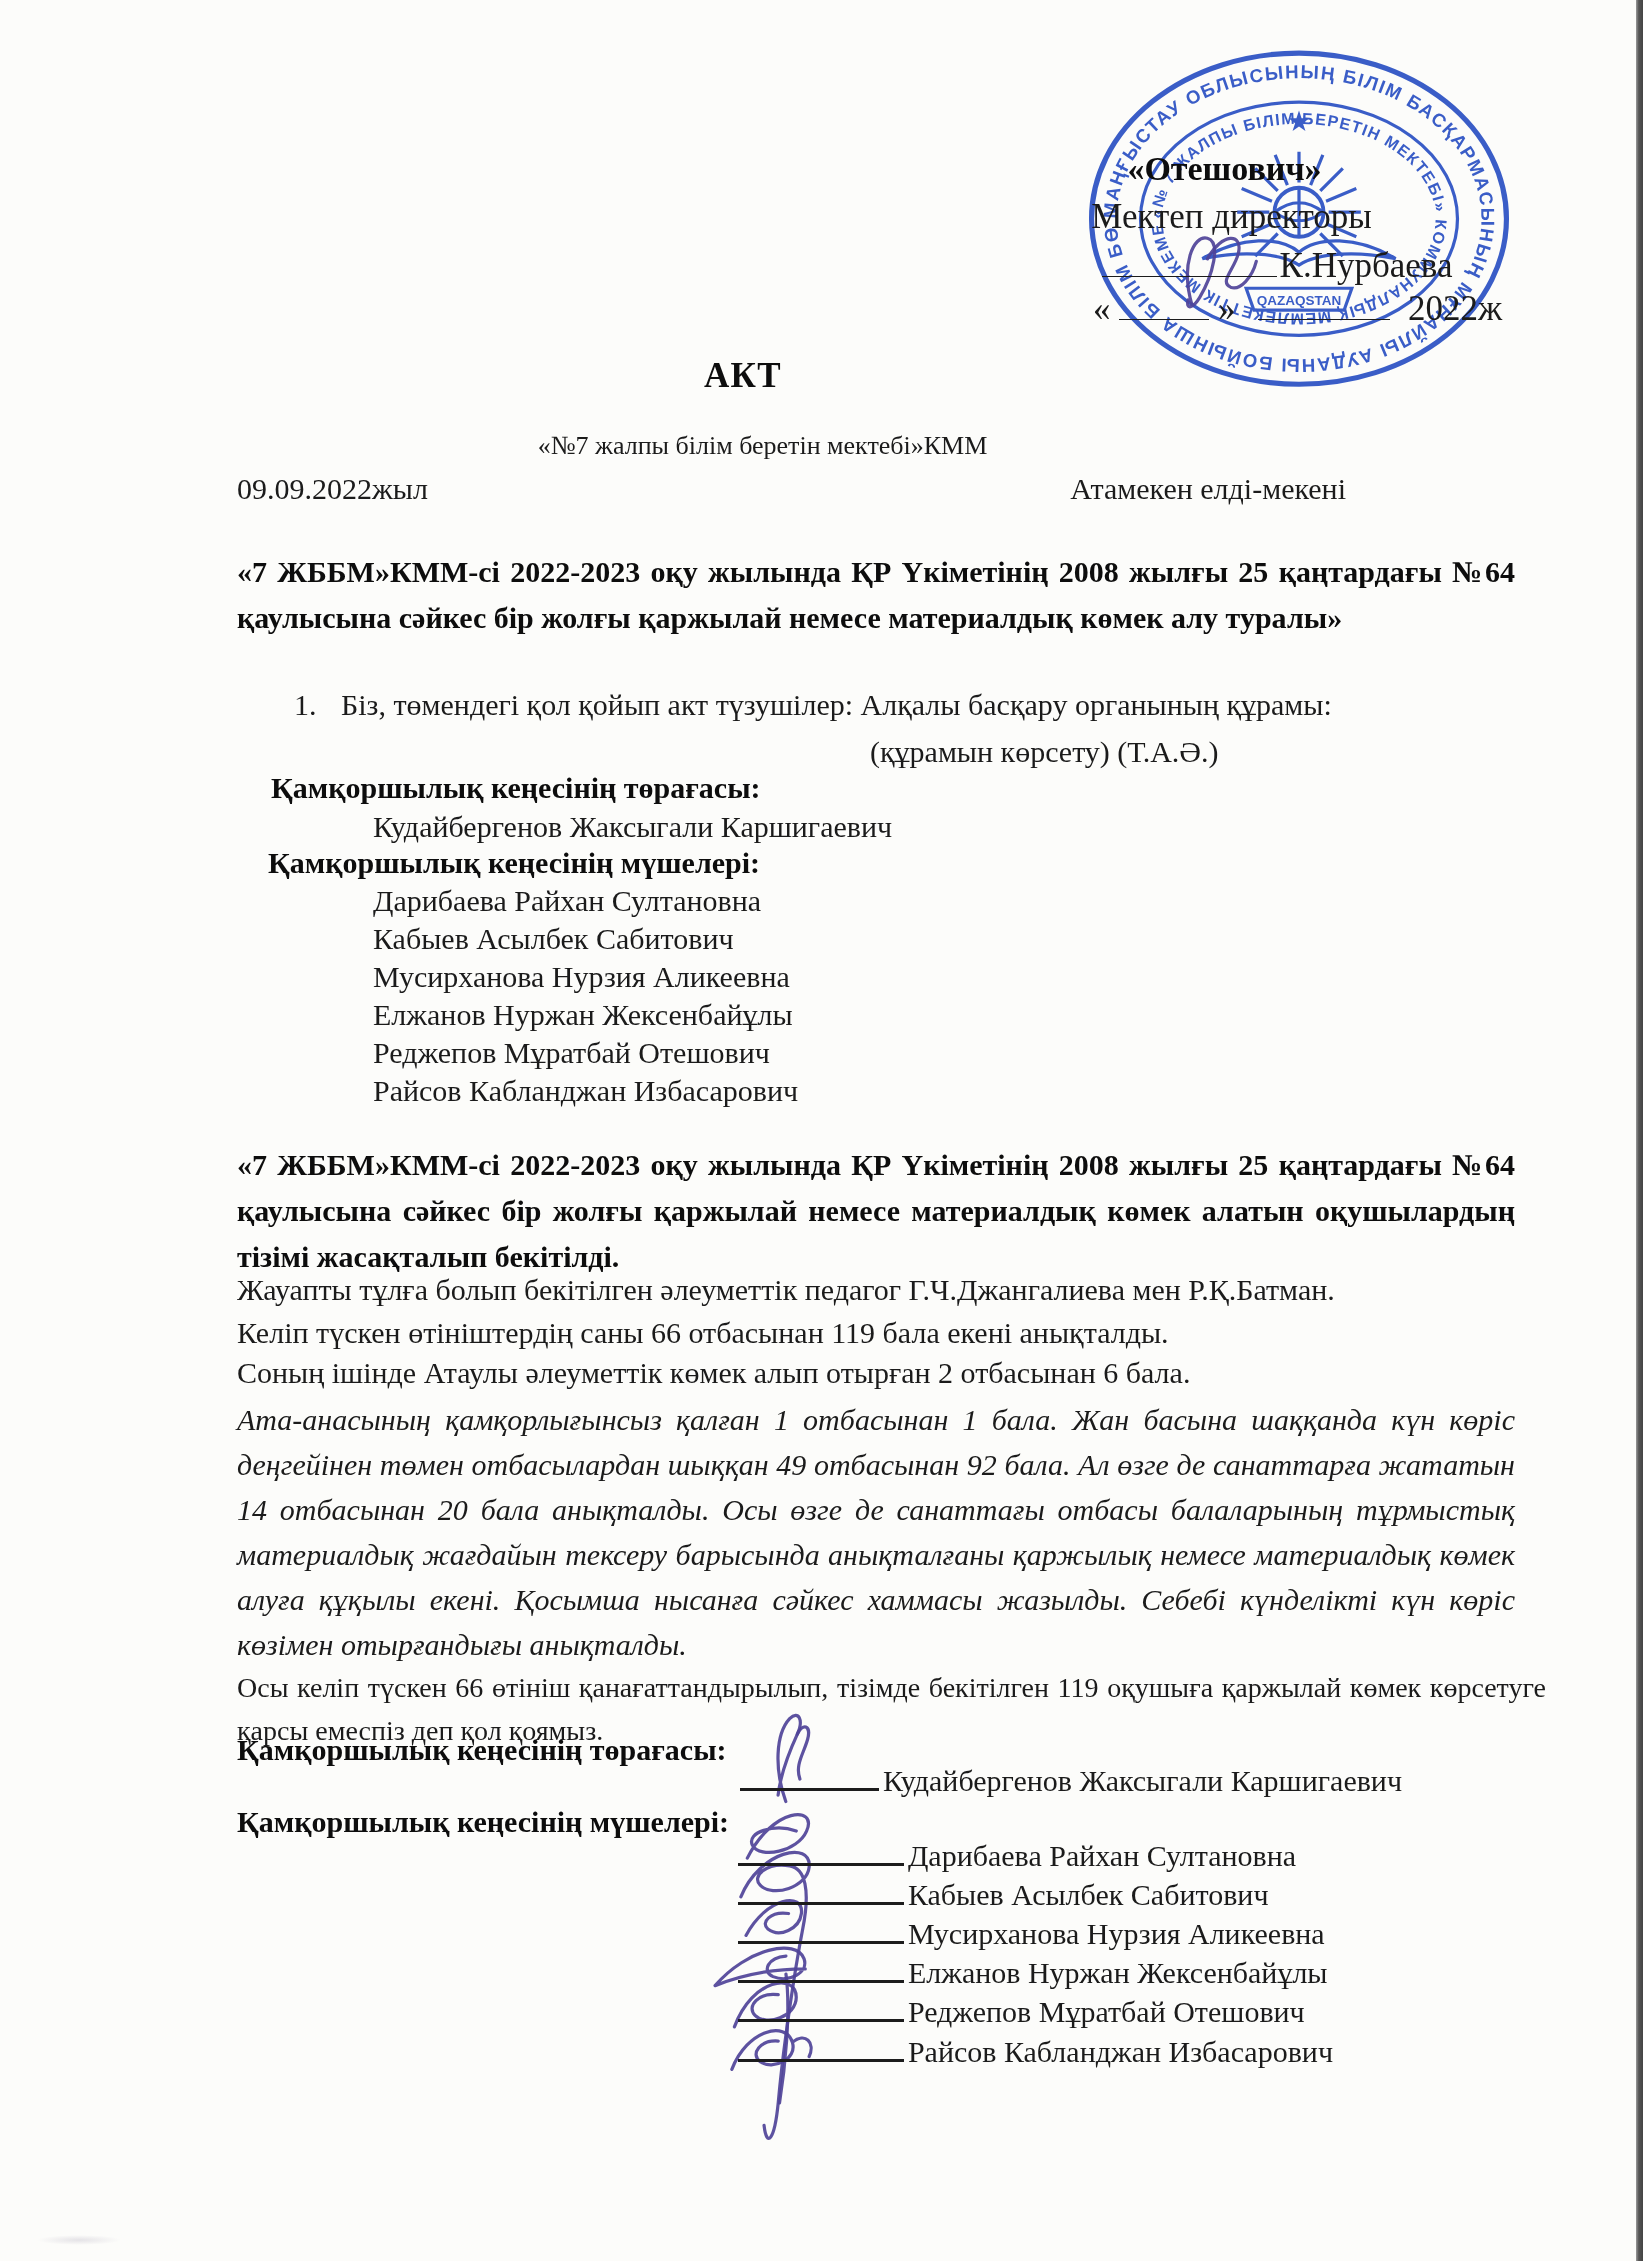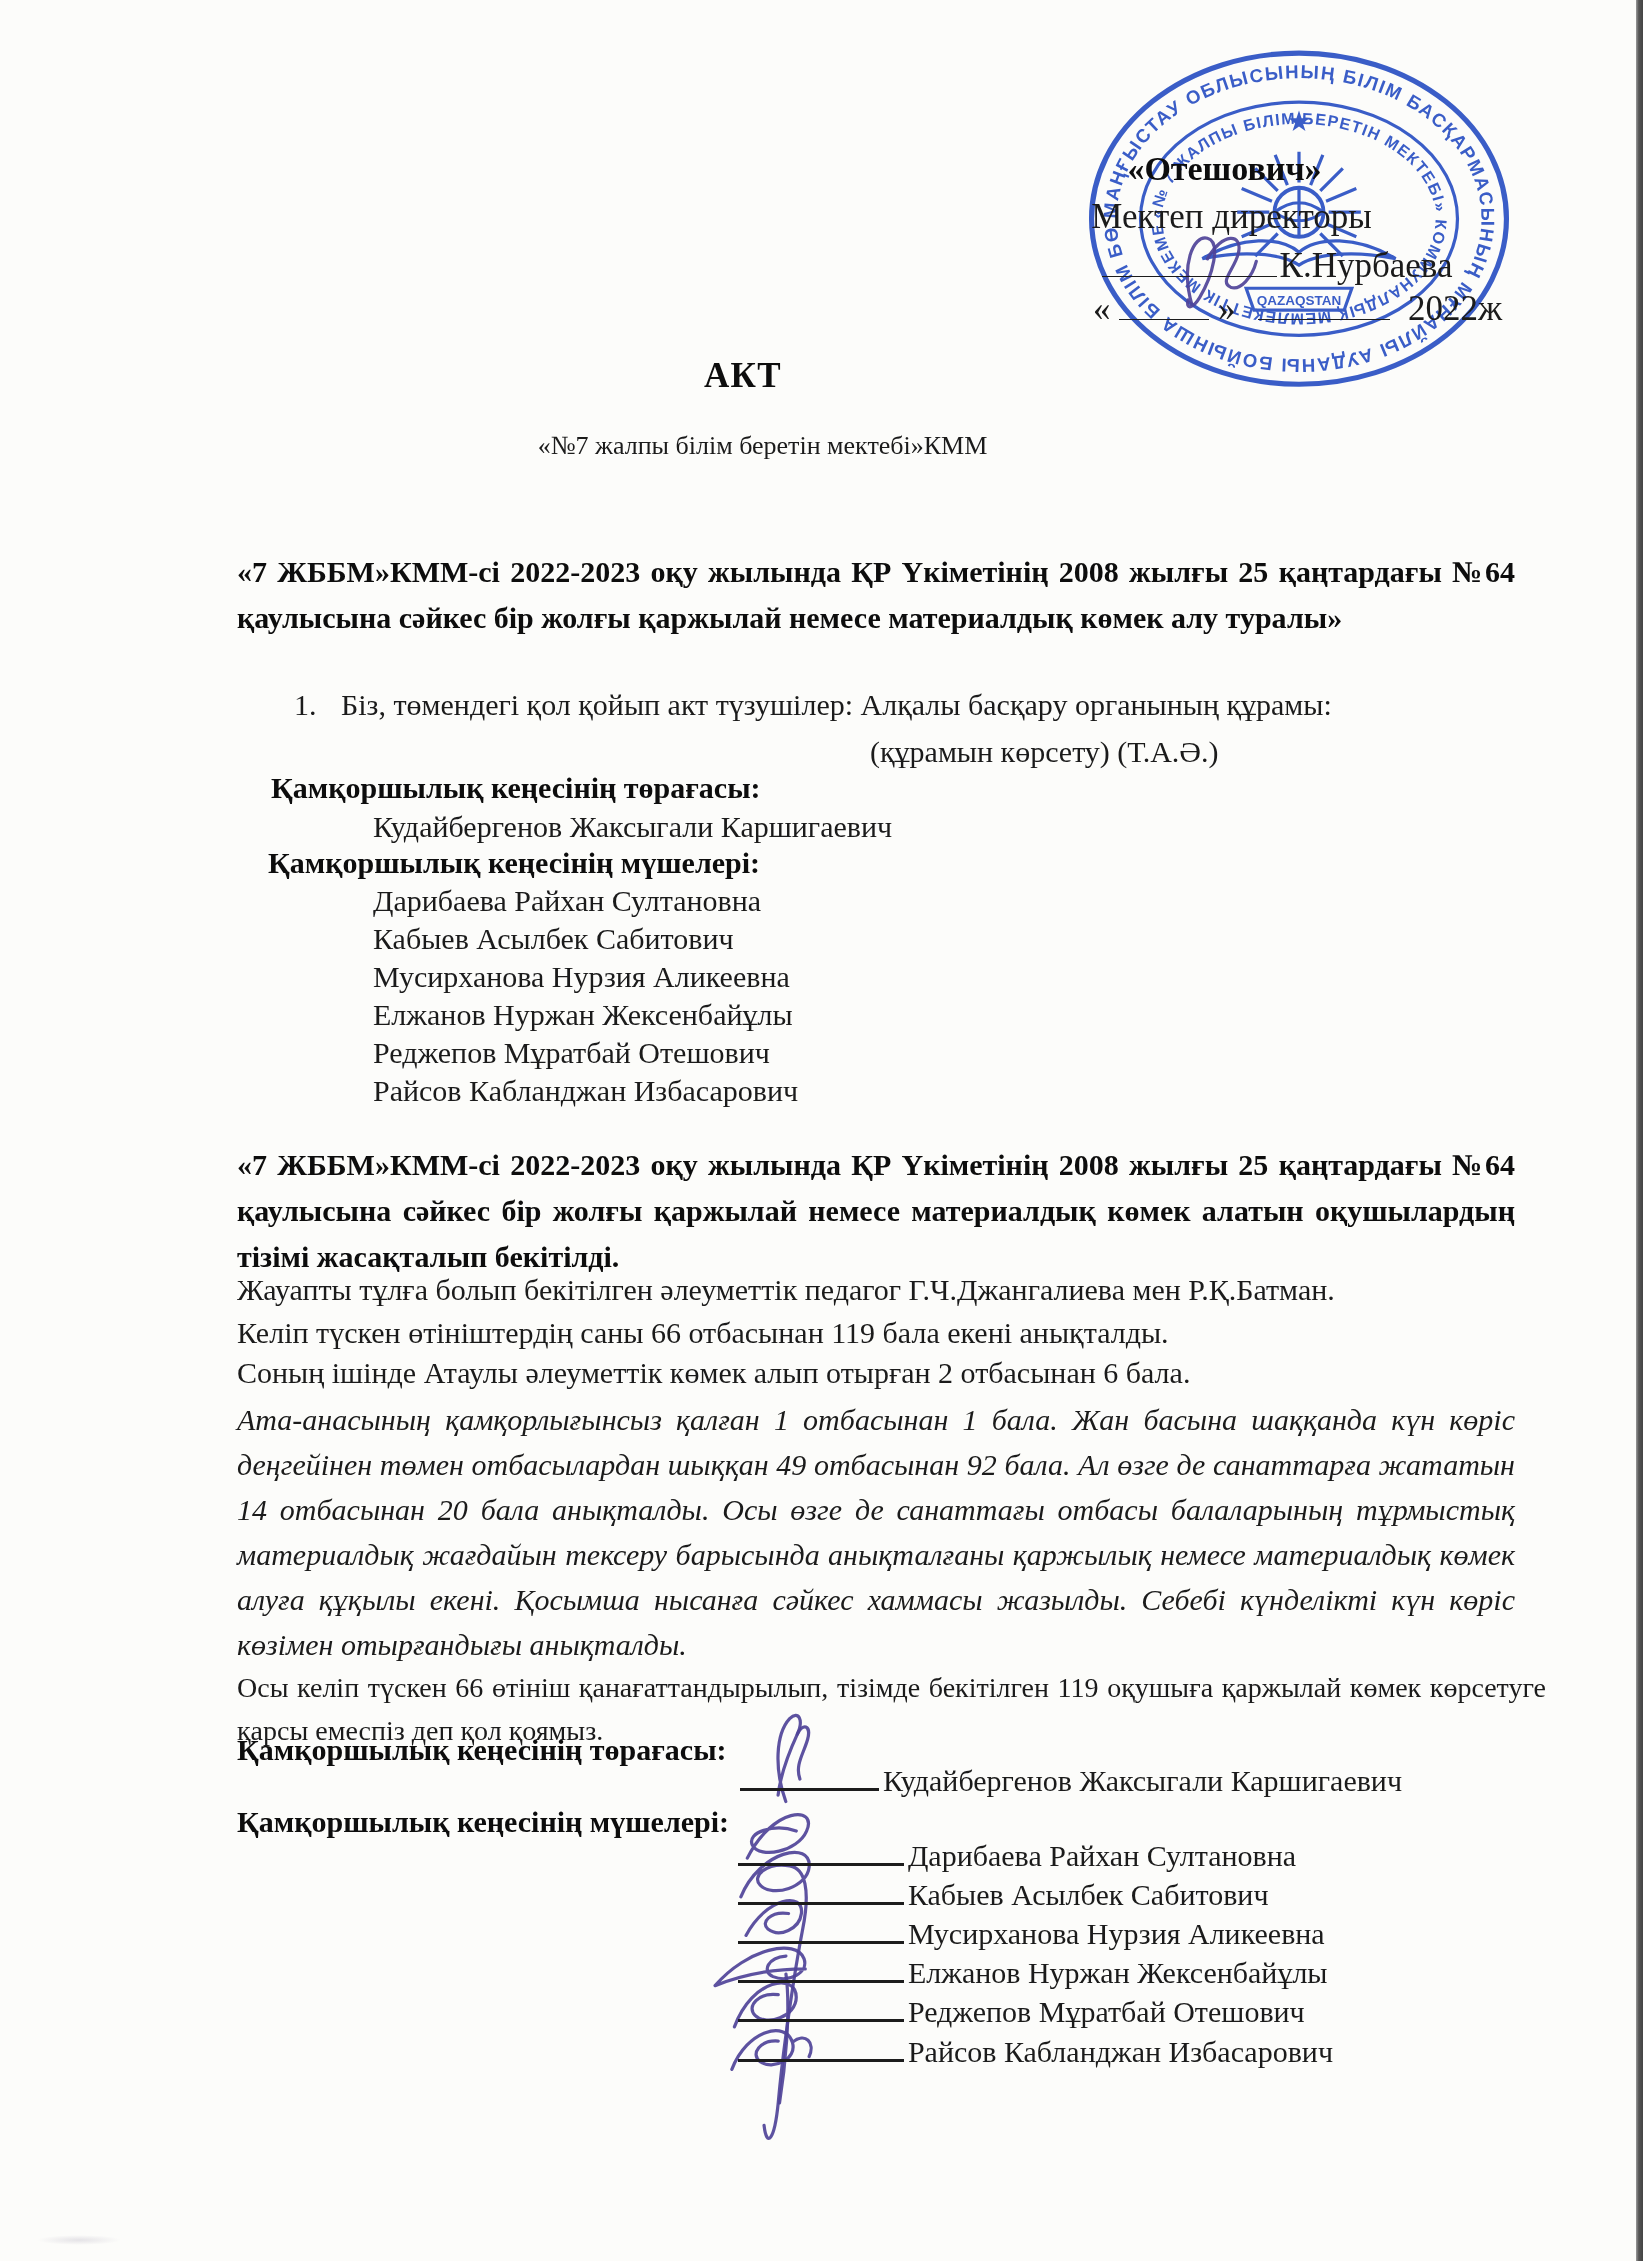--- a/index.html
+++ b/index.html
@@ -108,20 +108,24 @@
   <div class="abs ap-date-row">
     <span>«</span>
     <span class="uline" style="width:90px"></span>
     <span>»</span>
     <span class="uline" style="width:132px;margin:0 9px 0 14px"></span>
     <span>2022ж</span>
   </div>
 
   <div class="abs doc-title b center">АКТ</div>
   <div class="abs org-line center">«№7 жалпы білім беретін  мектебі»КММ</div>
+  <div class="abs date-row">
+    <span>09.09.2022жыл</span>
+    <span>Атамекен елді-мекені</span>
+  </div>
 
   <div class="abs p-bold1 b just">«7 ЖББМ»КММ-сі 2022-2023 оқу жылында ҚР Үкіметінің 2008 жылғы 25 қаңтардағы №64 қаулысына сәйкес бір жолғы қаржылай немесе материалдық көмек алу туралы»</div>
   <div class="abs item1">
     <span style="padding-left:57px">1.</span>
     <span style="padding-left:17px">Біз, төмендегі қол қойып акт түзушілер: Алқалы басқару органының құрамы:</span>
   </div>
   <div class="abs note-line">(құрамын көрсету) (Т.А.Ә.)</div>
 
   <div class="abs chair-label b">Қамқоршылық кеңесінің төрағасы:</div>
   <div class="abs chair-name">Кудайбергенов Жаксыгали Каршигаевич</div>

